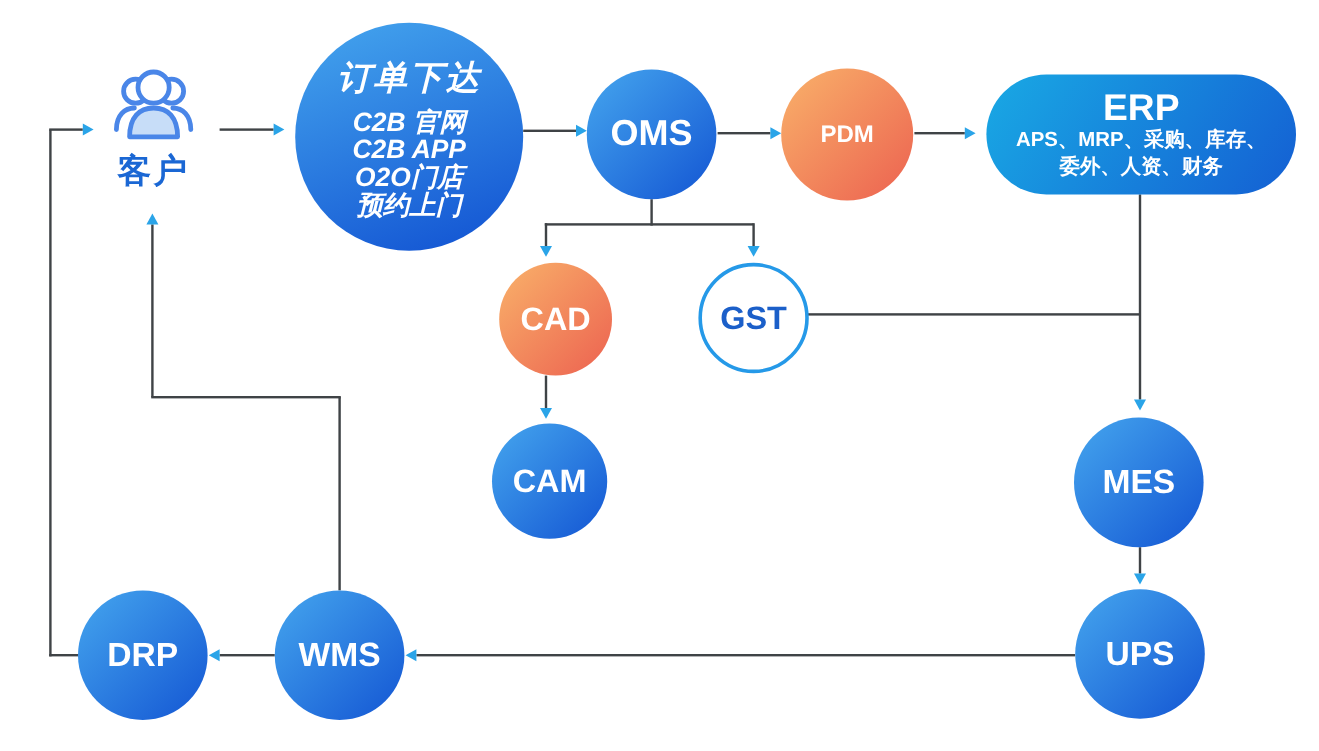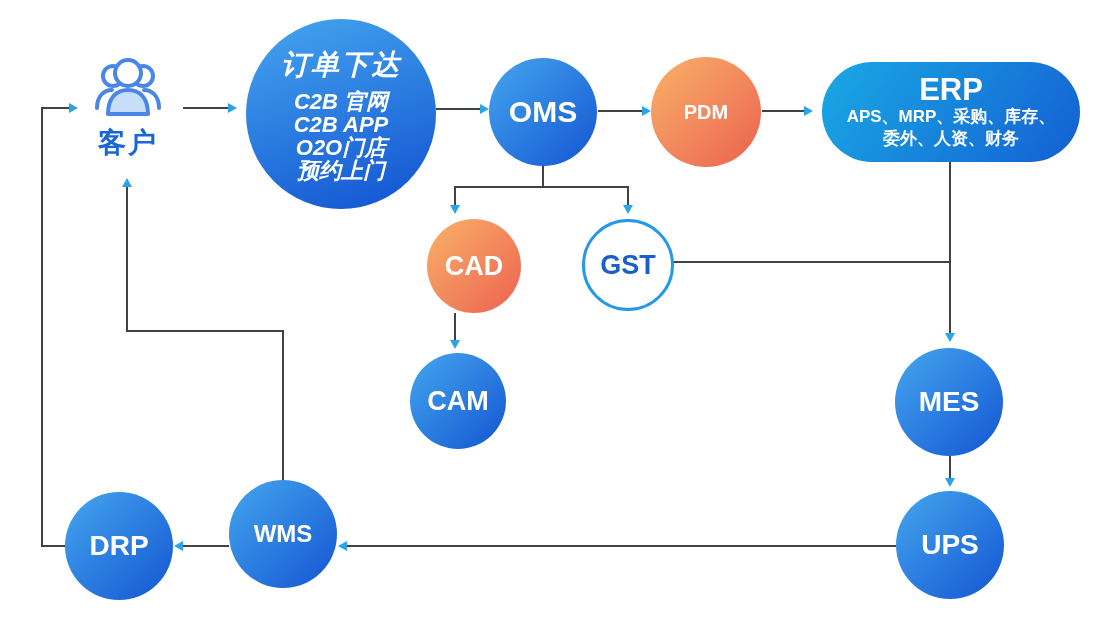--- a/index.html
+++ b/index.html
@@ -32,29 +32,29 @@
   .node-order .sub{font-size:22px;line-height:23px;font-weight:700;}
   .node-oms{left:489px;top:58px;width:108px;height:108px;font-size:30px;}
   .node-pdm{left:651px;top:57px;width:110px;height:110px;font-size:20px;}
   .node-erp{
     position:absolute;left:822px;top:62px;width:258px;height:100px;border-radius:50px;
     display:flex;flex-direction:column;align-items:center;justify-content:center;color:#fff;font-weight:bold;text-align:center;
     background:linear-gradient(125deg,var(--erp-gradient-start,#19a9e4) 0%,var(--erp-gradient-end,#145fd3) 100%);
   }
   .node-erp .title{font-size:31px;line-height:32px;}
   .node-erp .sub{font-size:17px;line-height:22px;font-weight:700;}
-  .node-cad{left:427px;top:219px;width:94px;height:94px;font-size:27px;}
+  .node-cad{left:416px;top:219px;width:94px;height:94px;font-size:27px;}
   .node-gst{
     left:582px;top:219px;width:86px;height:86px;background:#fff;
     border:3px solid var(--gst-border,#2599e8);color:var(--gst-text,#1b5fc9);font-size:27px;
   }
   .node-cam{left:410px;top:353px;width:96px;height:96px;font-size:27px;}
   .node-mes{left:895px;top:348px;width:108px;height:108px;font-size:28px;}
   .node-ups{left:896px;top:491px;width:108px;height:108px;font-size:28px;}
-  .node-wms{left:229px;top:480px;width:108px;height:108px;font-size:24px;justify-content:center;}
+  .node-wms{left:229px;top:492px;width:108px;height:108px;font-size:28px;justify-content:center;}
   .node-drp{left:65px;top:492px;width:108px;height:108px;font-size:28px;}
   
   .customer{position:absolute;left:86px;top:56px;width:84px;text-align:center;}
   .customer svg{display:block;margin:0 auto;}
   .customer-label{
     margin-top:2px;font-size:28px;font-weight:800;color:var(--label-blue,#1a67d4);letter-spacing:2px;
   }
 </style>
 </head>
 <body>

